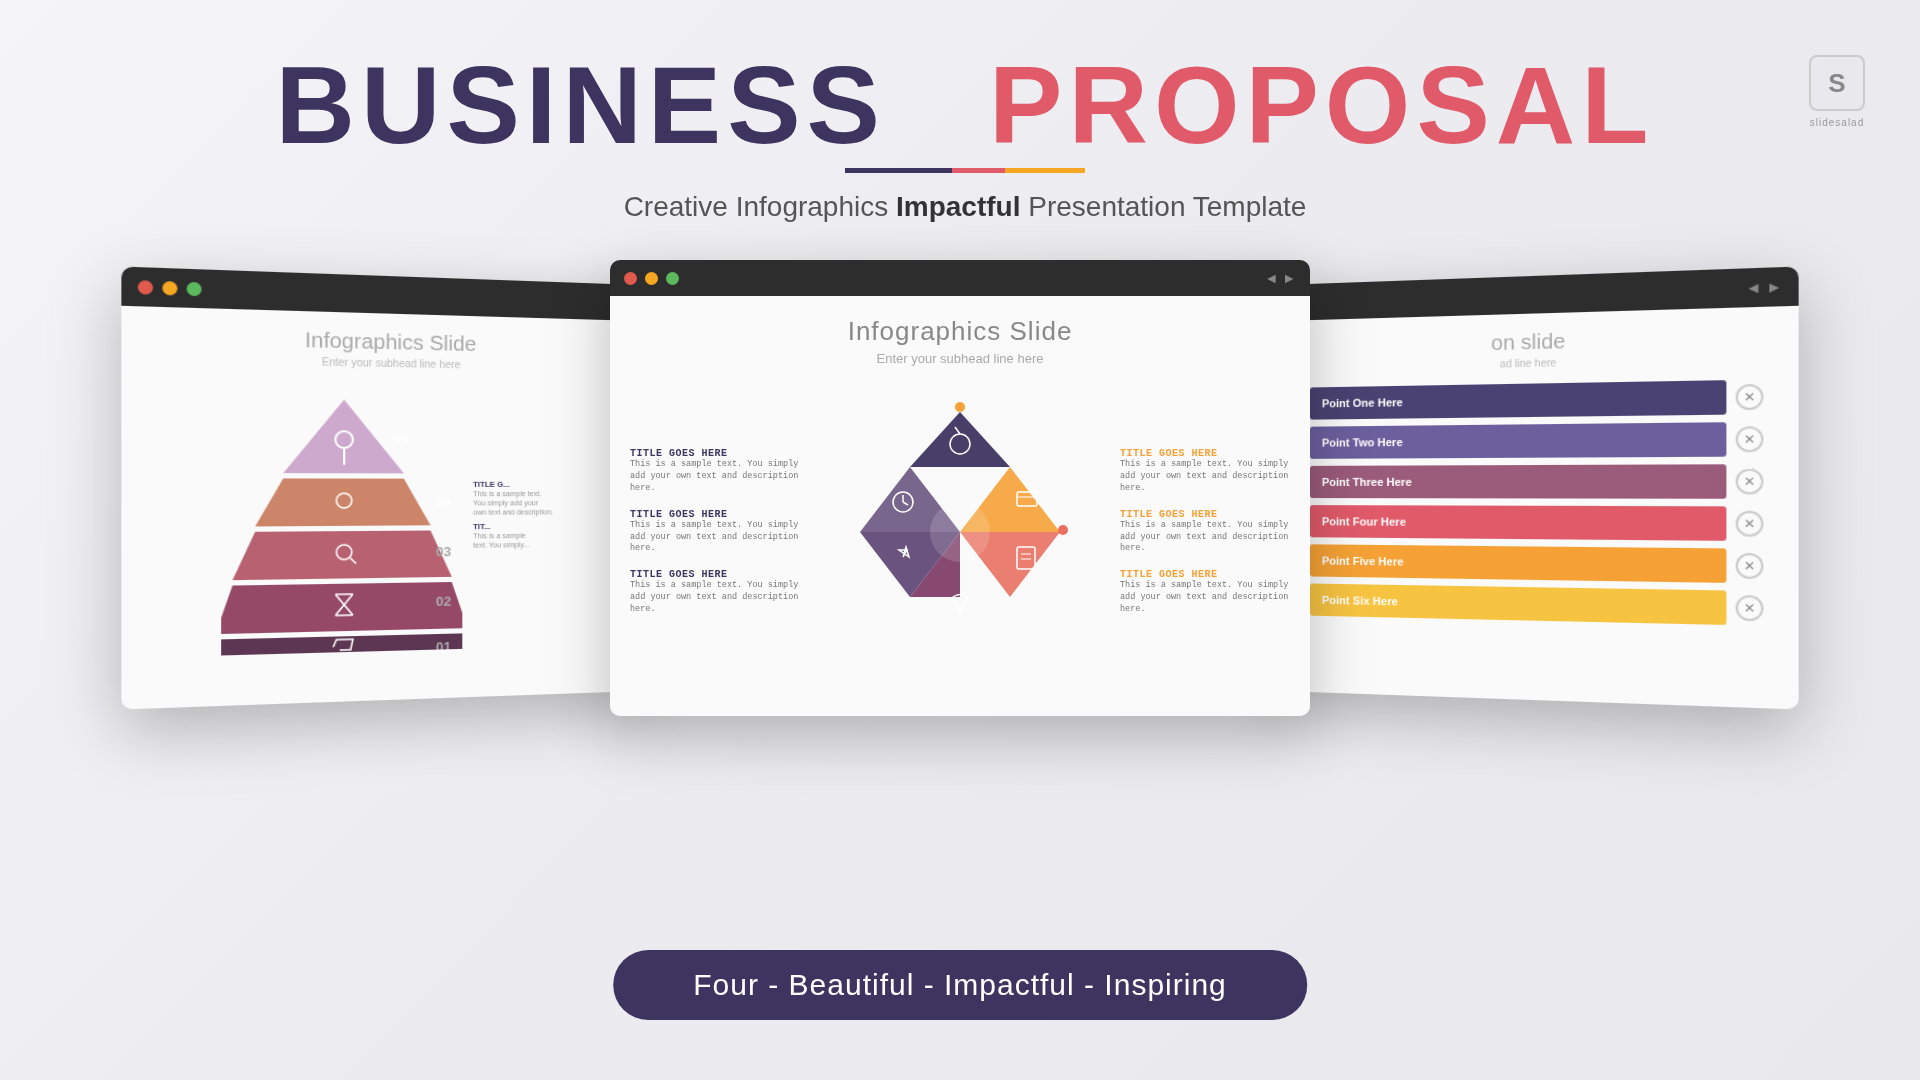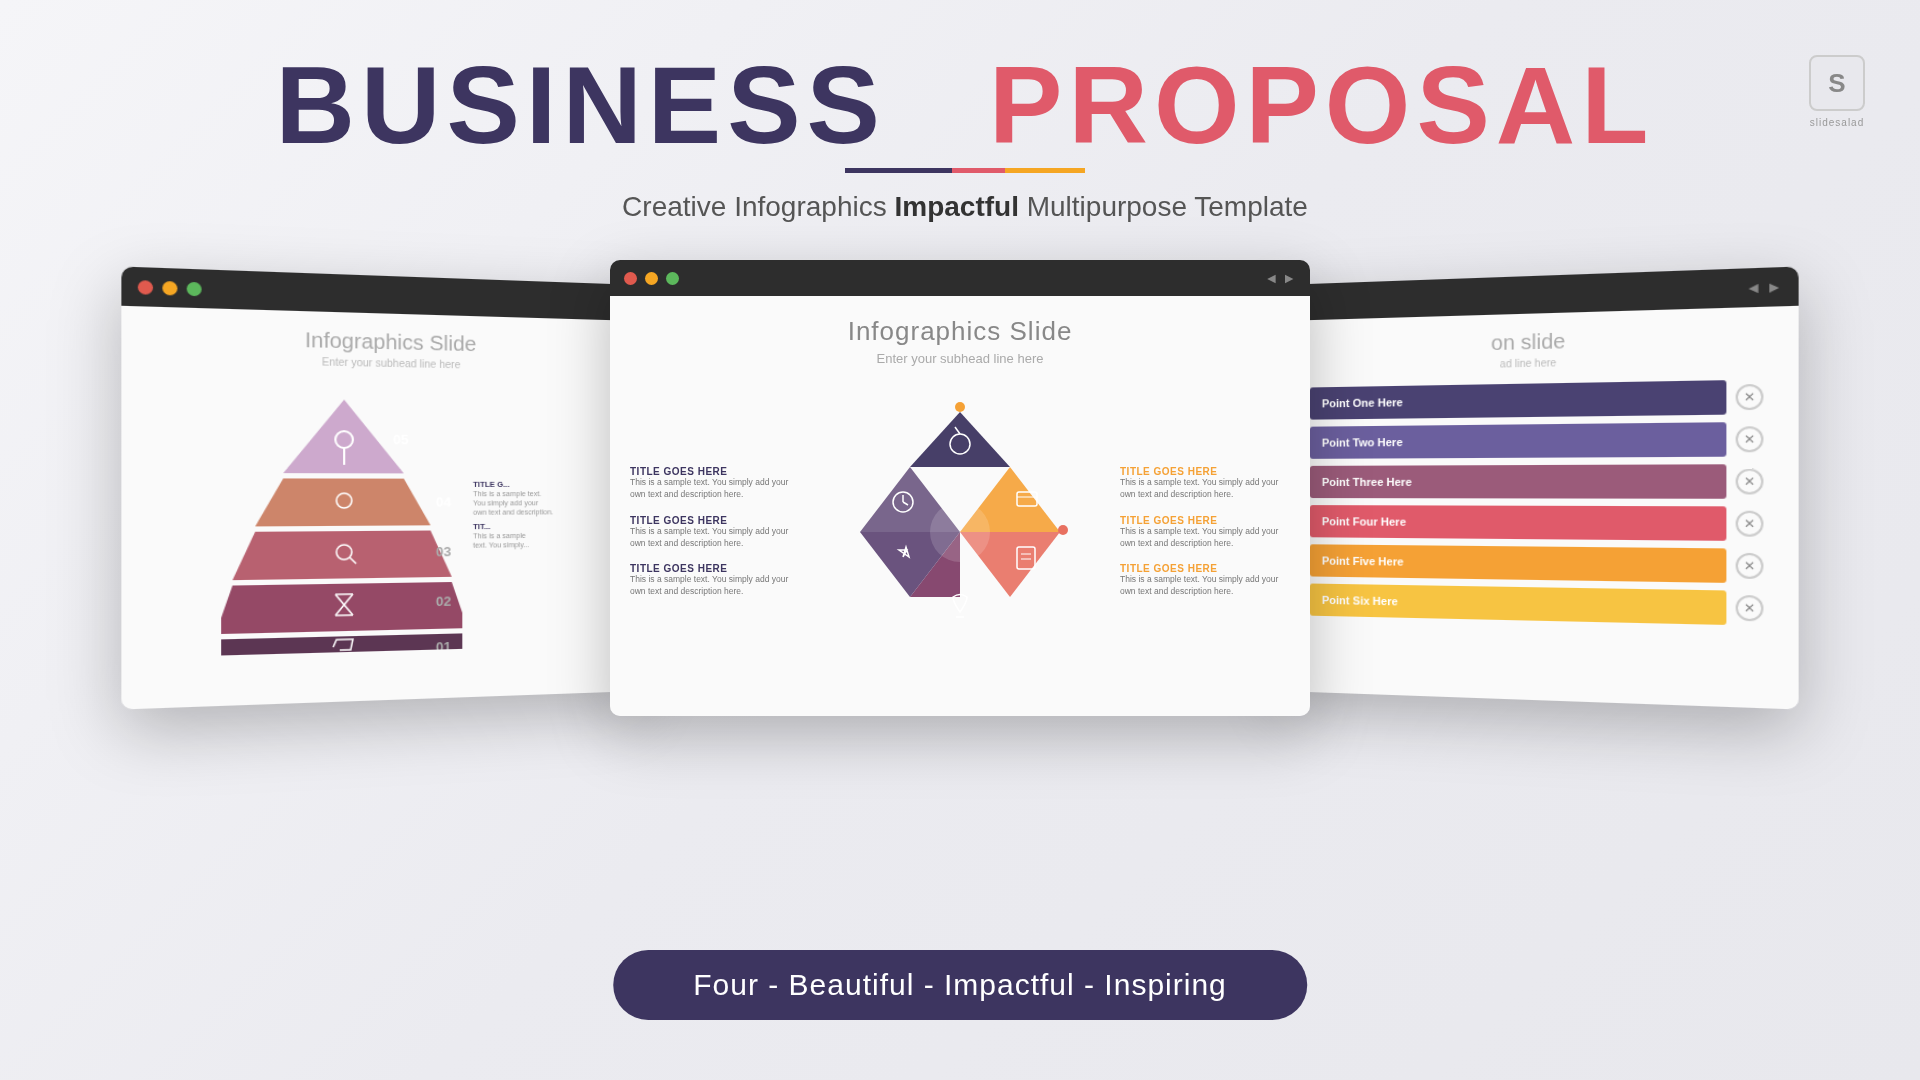--- a/index.html
+++ b/index.html
@@ -174,20 +174,21 @@
       width: 170px;
     }
     .hex-labels-right {
       display: flex;
       flex-direction: column;
       gap: 14px;
       width: 170px;
     }
     .hex-label {
       text-align: center;
+      font-family: Liberation Mono, monospace;
     }
     .hex-label-left { text-align: right; }
     .hex-label-right { text-align: left; }
     .hex-label-title {
       font-size: 10px;
       font-weight: 700;
       color: #3d3560;
       text-transform: uppercase;
       letter-spacing: 0.5px;
     }
@@ -362,21 +363,21 @@
     <span class="title-business">BUSINESS</span>
     <span style="display:inline-block;width:30px;"></span>
     <span class="title-proposal">PROPOSAL</span>
   </div>
   <div class="title-underline">
     <div class="underline-seg1"></div>
     <div class="underline-seg2"></div>
     <div class="underline-seg3"></div>
   </div>
   <div class="subtitle">
-    <span>Creative Infographics </span><strong>Impactful</strong><span> Multipurpose Template</span>
+    <span>Creative Infographics </span><strong>Impactful</strong><span> Presentation Template</span>
   </div>
 </div>
 
 <div class="slides-area">
 
   <div class="browser-window left-slide">
     <div class="browser-titlebar">
       <div class="dot dot-red"></div>
       <div class="dot dot-yellow"></div>
       <div class="dot dot-green"></div>

